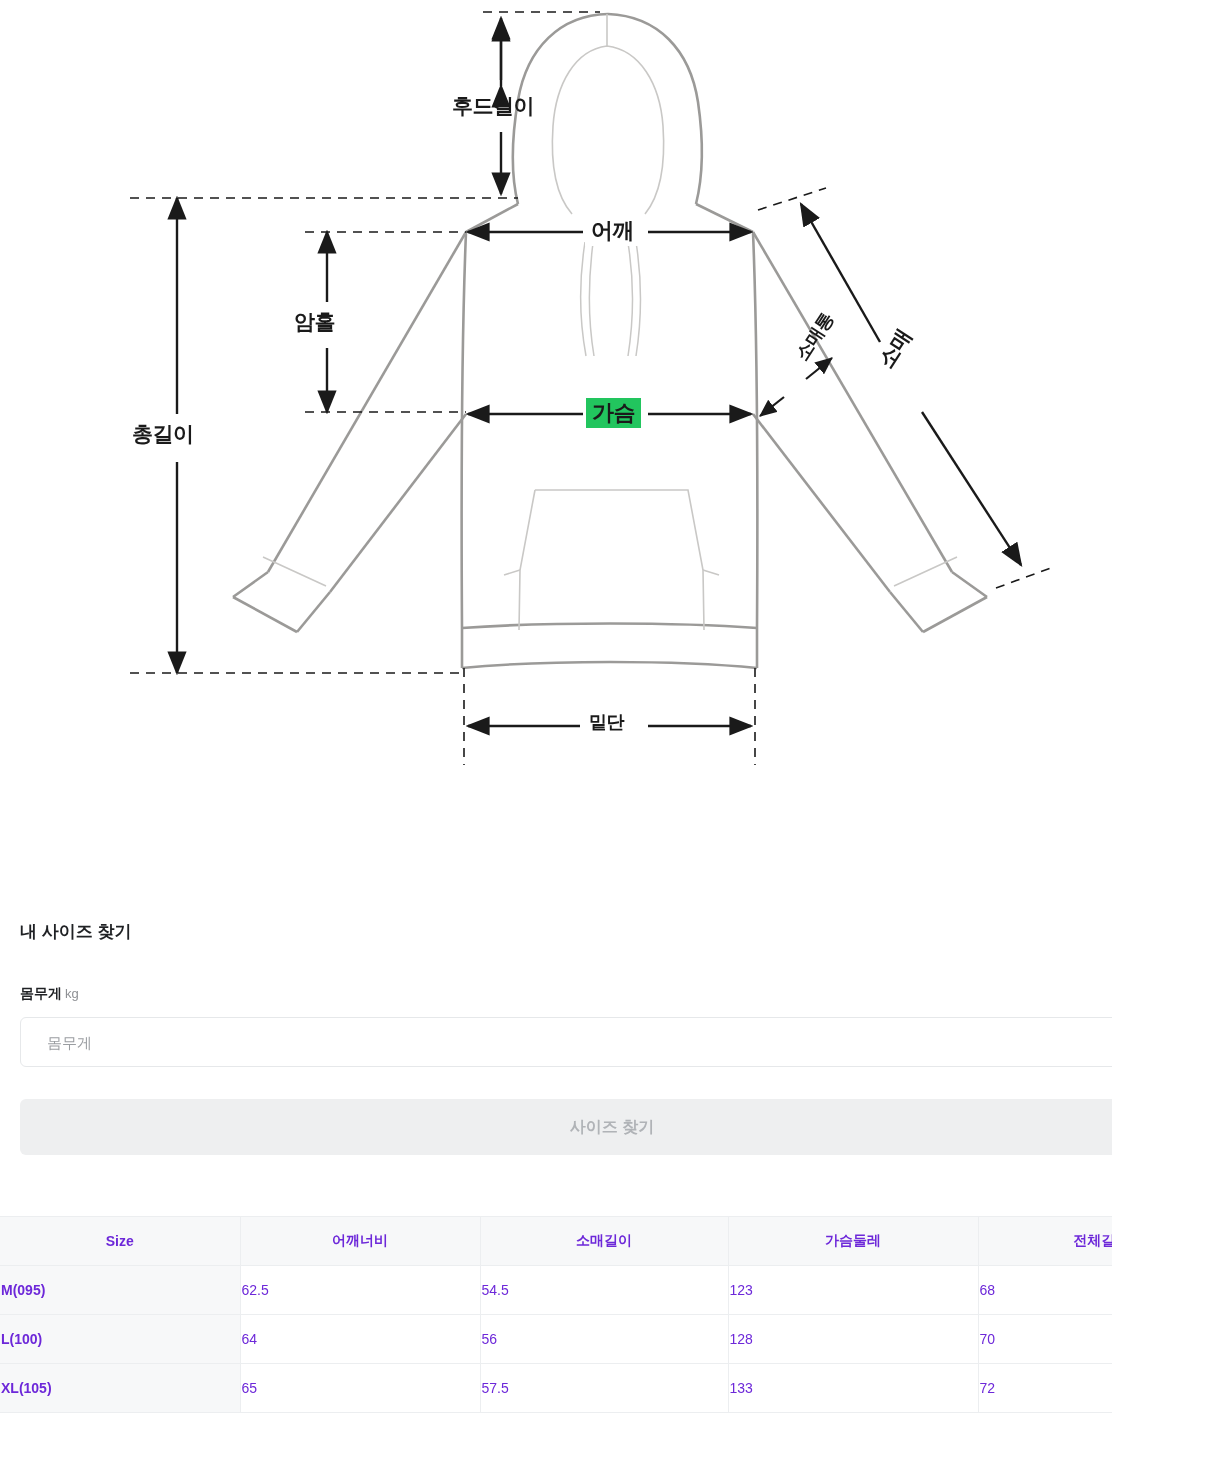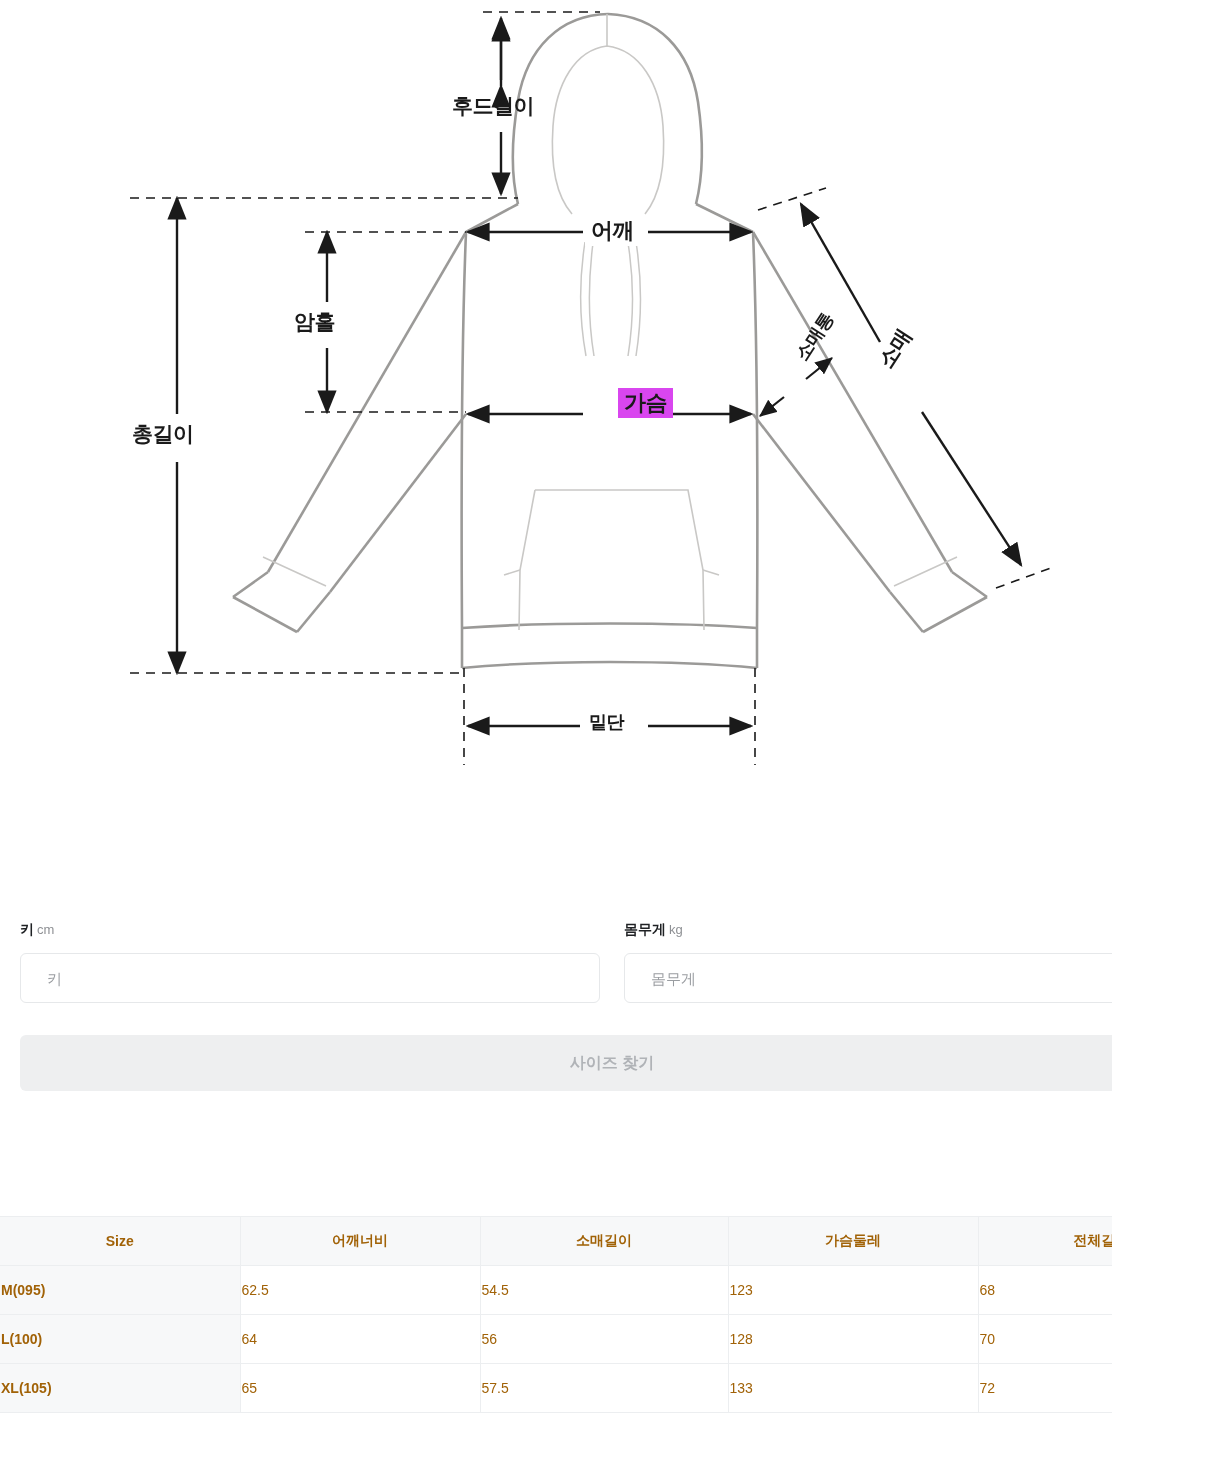--- a/index.html
+++ b/index.html
@@ -30,21 +30,21 @@
     position: absolute;
     font-weight: bold;
     color: #1a1a1a;
     white-space: nowrap;
     letter-spacing: -0.5px;
   }
   .dim-label.lbl-hood   { left: 452px;  top: 92px;  font-size: 21px; }
   .dim-label.lbl-total  { left: 132px;  top: 420px; font-size: 21px; }
   .dim-label.lbl-armhole{ left: 294px;  top: 308px; font-size: 21px; }
   .dim-label.lbl-shoulder{left: 585px;  top: 216px; font-size: 22px; background:#fff; padding:0 6px;}
-  .dim-label.lbl-chest  { left: 586px;  top: 388px; font-size: 22px; background:#d946ef; padding:0 6px;margin-left:32px;}
+  .dim-label.lbl-chest  { left: 586px;  top: 398px; font-size: 22px; background:#22c55e; padding:0 6px;}
   .dim-label.lbl-hem    { left: 583px;  top: 710px; font-size: 18px; background:#fff; padding:0 6px;}
   .dim-label.lbl-sleeve {
     left: 872px; top: 358px; font-size: 21px;
     transform: rotate(-57deg); transform-origin: left top;
   }
   .dim-label.lbl-sleevewidth {
     left: 790px; top: 352px; font-size: 18px;
     transform: rotate(-57deg); transform-origin: left top;
   }
 
@@ -117,21 +117,21 @@
     left: 0; top: 1216px;
     width: 1224px;
     border-collapse: collapse;
     table-layout: fixed;
   }
   .size-table th, .size-table td {
     border: 1px solid #eceef0;
     border-left: none;
     font-size: 14px;
     height: 49px;
-    color: #a16207;
+    color: #6d28d9;
     font-weight: normal;
   }
   .size-table th {
     background: #f7f8f9;
     font-weight: bold;
     font-size: 14px;
   }
   .size-table td:first-child,
   .size-table th:first-child {
     background: #f7f8f9;
@@ -291,28 +291,23 @@
     <span class="dim-label lbl-total">총길이</span>
     <span class="dim-label lbl-armhole">암홀</span>
     <span class="dim-label lbl-shoulder">어깨</span>
     <span class="dim-label lbl-chest">가슴</span>
     <span class="dim-label lbl-hem">밑단</span>
     <span class="dim-label lbl-sleeve">소매</span>
     <span class="dim-label lbl-sleevewidth">소매통</span>
   </div>
 
   <div class="finder">
+    <h2 class="finder-title">내 사이즈 찾기</h2>
 
     <div class="field-row">
-      <div class="field">
-        <div class="field-label">
-          <span>키</span><span class="unit">cm</span>
-        </div>
-        <input type="text" placeholder="키" style="">
-      </div>
 
       <div class="field">
         <div class="field-label">
           <span>몸무게</span><span class="unit">kg</span>
         </div>
         <input type="text" placeholder="몸무게" style="">
       </div>
     </div>
 
     <button class="find-btn">사이즈 찾기</button>

